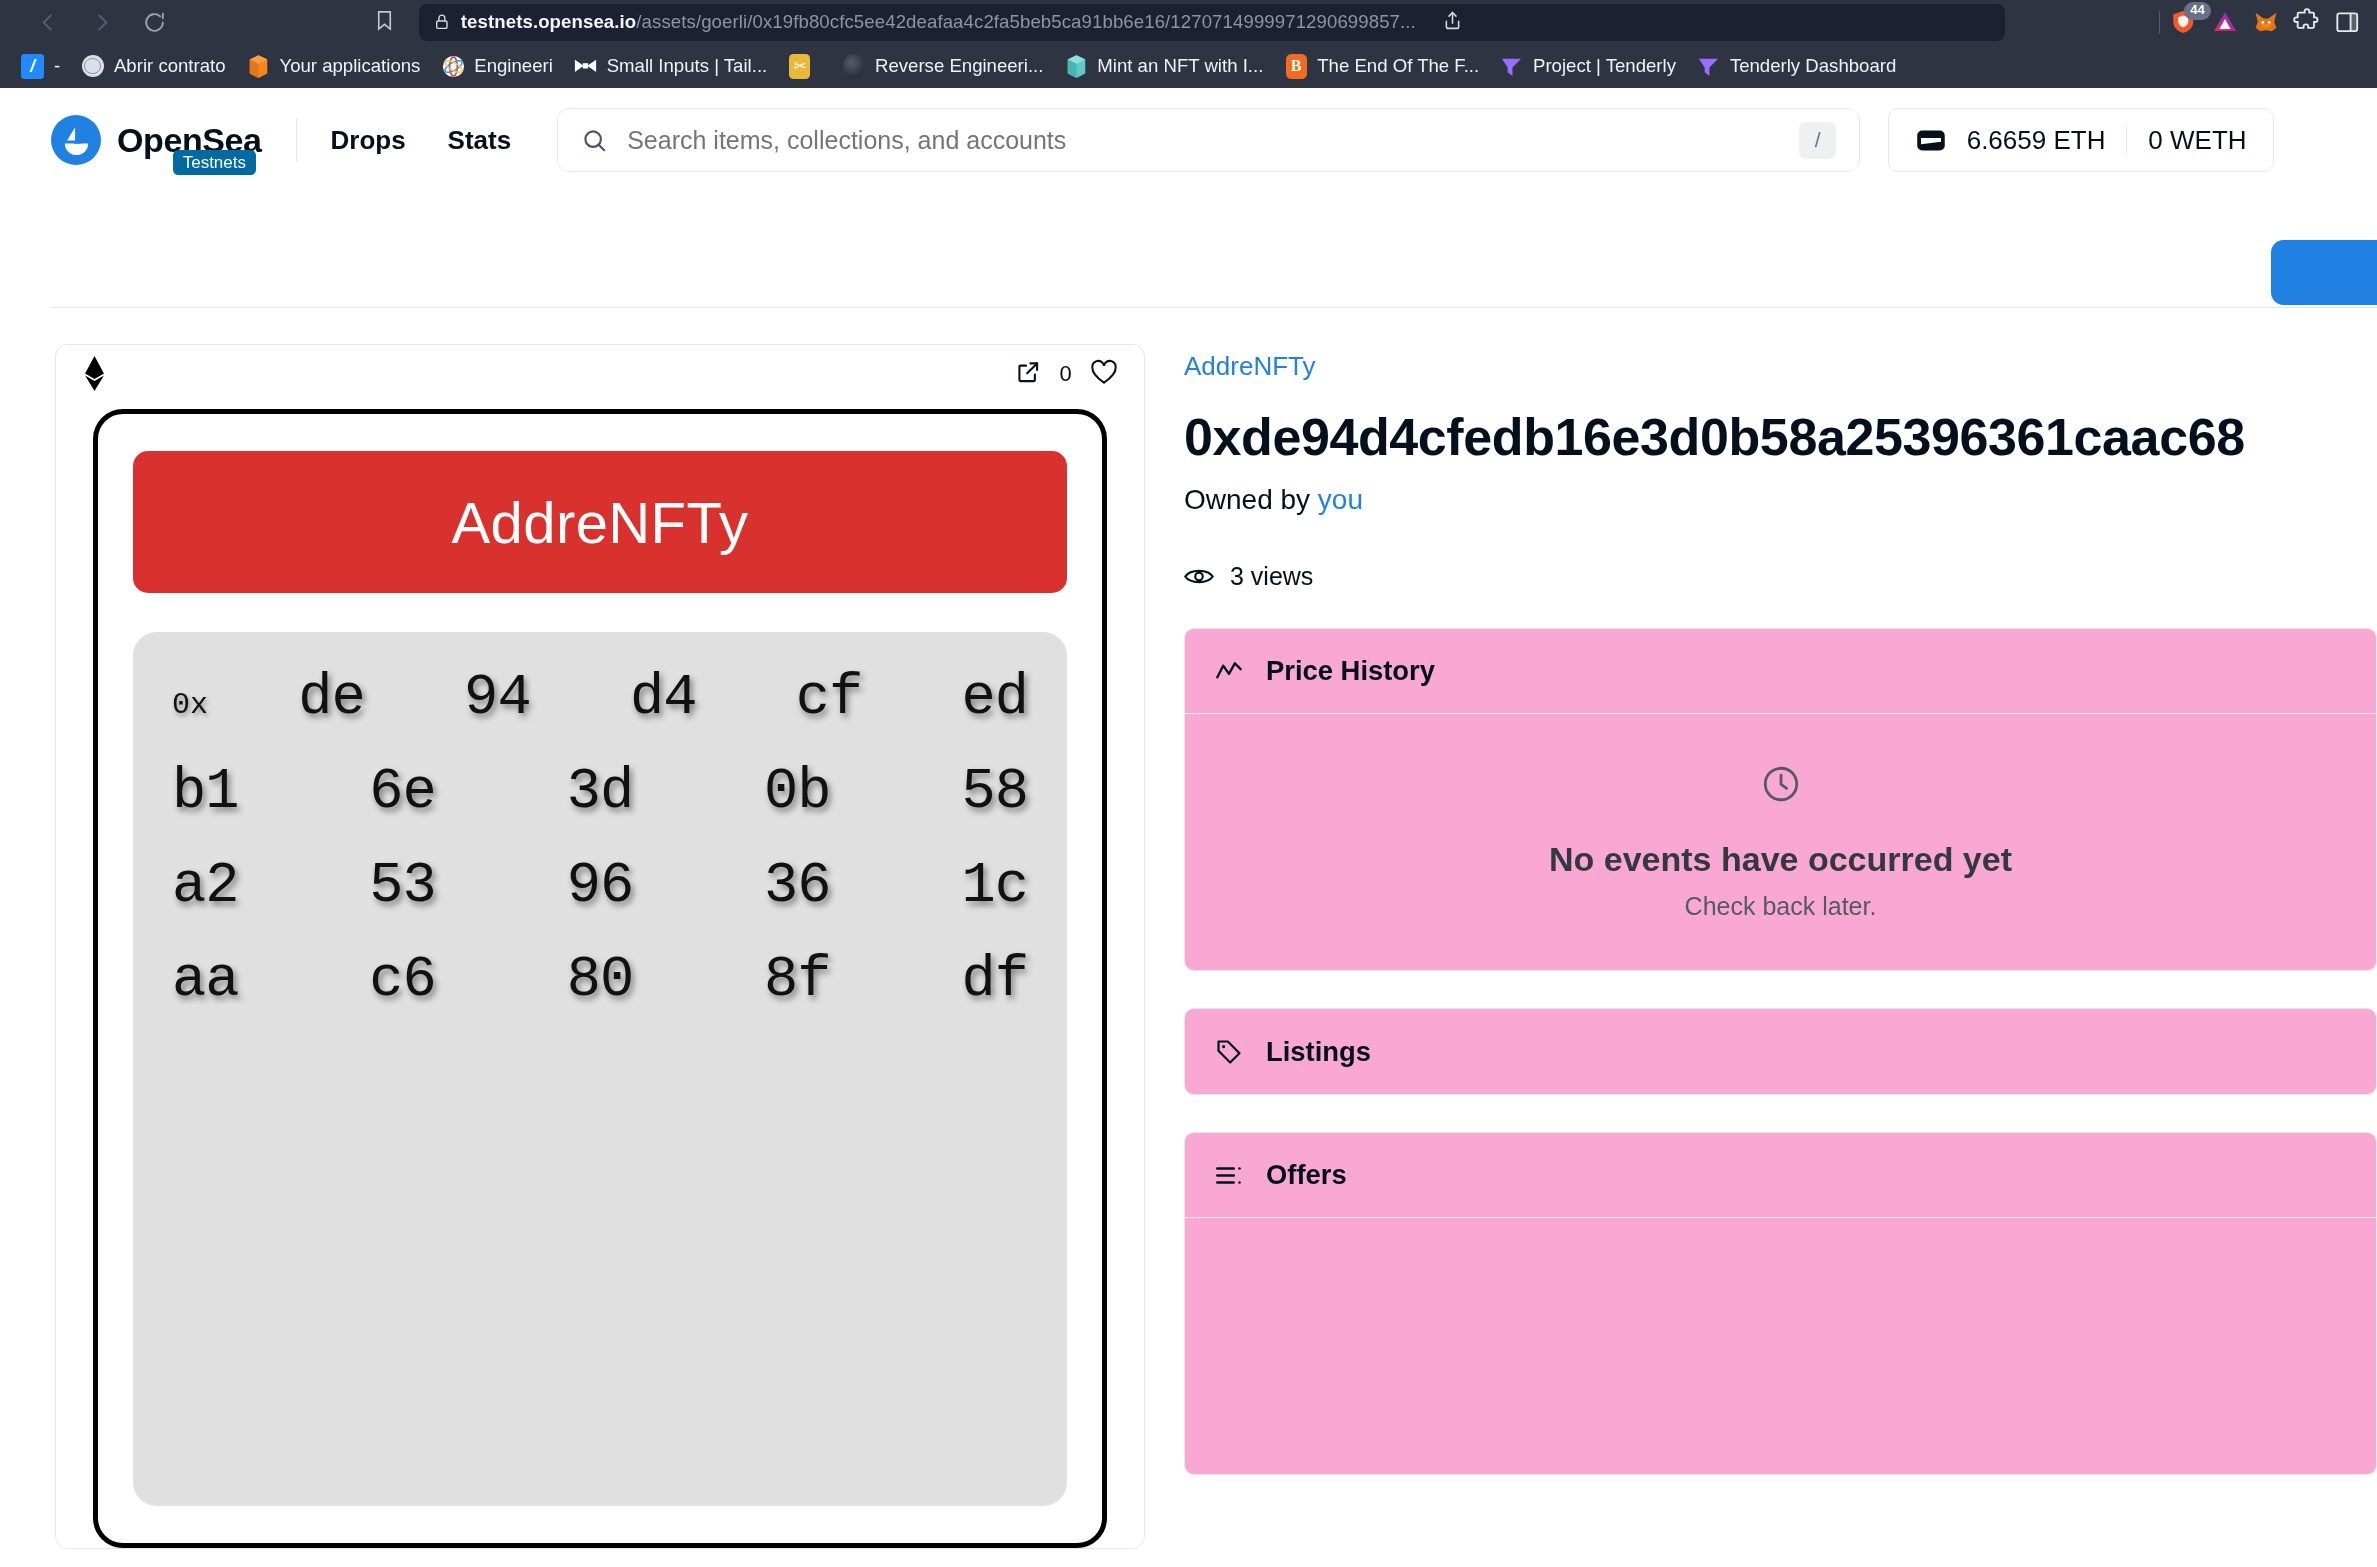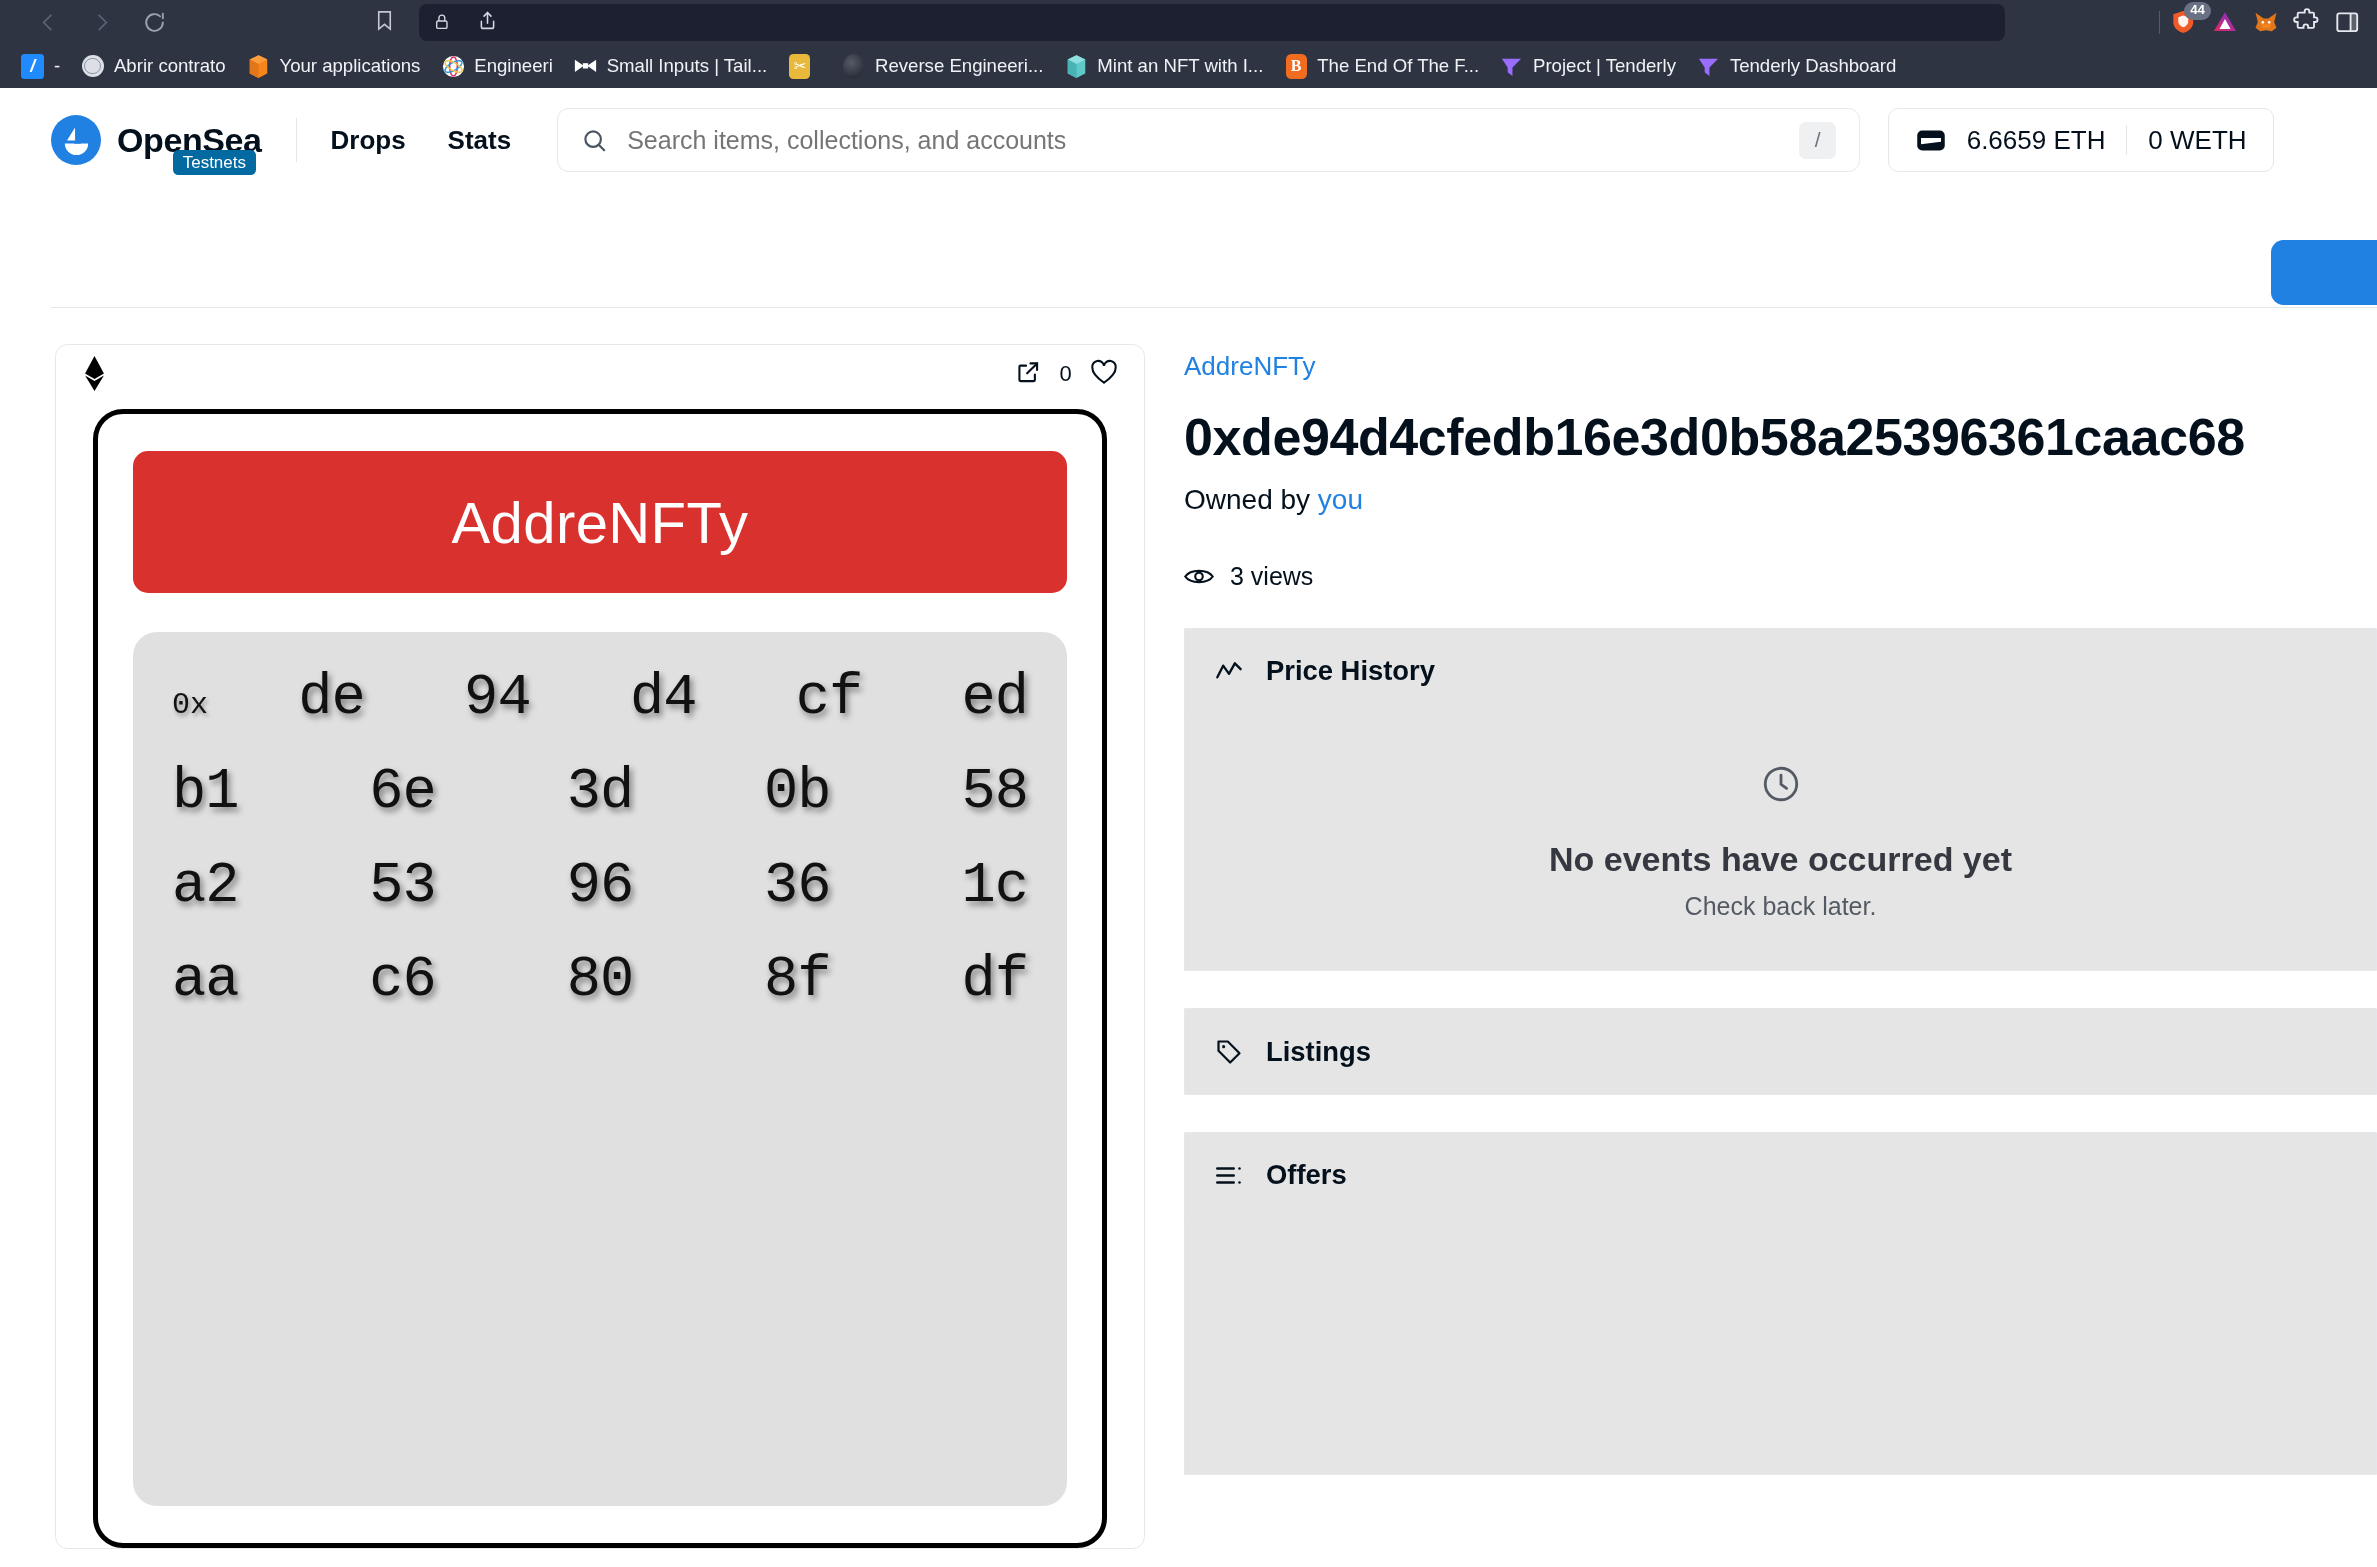--- a/index.html
+++ b/index.html
@@ -332,24 +332,24 @@
     align-items: center;
     gap: 16px;
     margin-top: 46px;
     color: #04111d;
     font-size: 25px;
   }
   .eye-ico { display: flex; color: #04111d; }
 
   .panel {
     border: 0.9px solid #e5e8eb;
-    border-radius: 1px;
+    border-radius: 10px;
     margin-top: 37px;
     overflow: hidden;
-    background: #e5e5e5;
+    background: #f9a8d4;
   }
   .panel-head {
     height: 85px;
     display: flex;
     align-items: center;
     gap: 23px;
     padding: 0 30px;
     font-size: 27.4px;
     font-weight: bold;
     color: #04111d;
@@ -401,20 +401,21 @@
           <path d="M6 3h12v18l-6-5-6 5z"></path>
         </svg>
       </div>
       <div class="urlbar">
         <span class="lock-ico">
           <svg width="17.7" height="19.5" viewBox="0 0 24 24" fill="none" stroke="currentColor" stroke-width="1.9">
             <rect x="5" y="11" width="14" height="10" rx="2"></rect>
             <path d="M8 11V7a4 4 0 0 1 8 0v4"></path>
           </svg>
         </span>
+        <span class="url-text"><span class="url-host">testnets.opensea.io</span><span class="url-path">/assets/goerli/0x19fb80cfc5ee42deafaa4c2fa5beb5ca91bb6e16/1270714999971290699857...</span></span>
         <span class="share-ico">
           <svg width="21" height="23" viewBox="0 0 24 24" fill="none" stroke="currentColor" stroke-width="1.8" stroke-linecap="round">
             <path d="M12 3v12"></path>
               <polyline points="8,7 12,3 16,7"></polyline>
             <path d="M5 13v6a2 2 0 0 0 2 2h10a2 2 0 0 0 2-2v-6"></path>
           </svg>
         </span>
       </div>
     </div>
 

